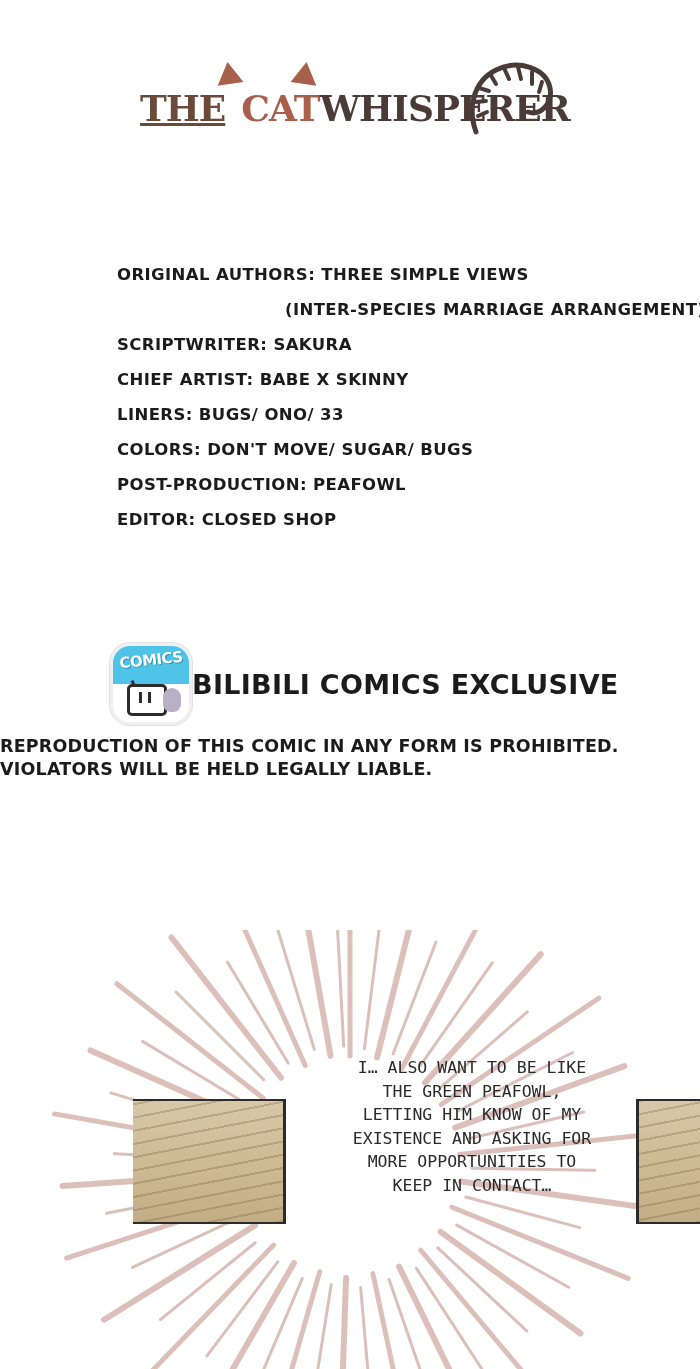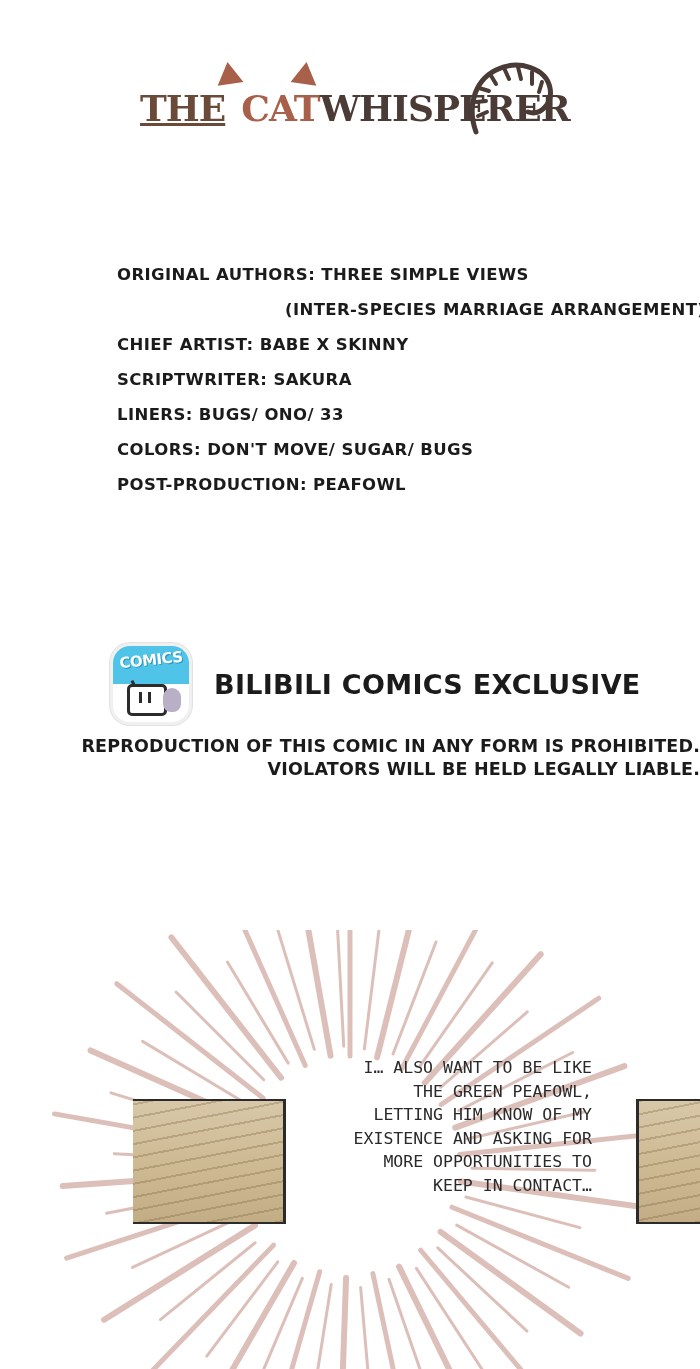--- a/index.html
+++ b/index.html
@@ -165,32 +165,31 @@
     width: 18px;
     height: 24px;
     background: #b9b0c7;
     border-radius: 9px 9px 8px 8px;
   }
   .exclusive-text {
     font-family: "DejaVu Sans", sans-serif;
     font-weight: bold;
     font-size: 27px;
     color: #1b1b1b;
-    margin-left: 22px;
     letter-spacing: 0.3px;
     white-space: nowrap;
   }
 
   
   .warning {
     position: absolute;
     left: 0;
     top: 735px;
     width: 700px;
-    text-align: right;
+    text-align: left;
     font-family: "DejaVu Sans", sans-serif;
     font-weight: bold;
     font-size: 17.5px;
     line-height: 23px;
     color: #1b1b1b;
     letter-spacing: 0.2px;
   }
 
   
   .panel {
@@ -242,21 +241,21 @@
       linear-gradient(180deg, #d8c8a9 0%, #cdb992 55%, #c3ad85 100%);
     border-left: 3px solid #2b2b2b;
     border-top: 2px solid #2b2b2b;
     border-bottom: 2px solid #2b2b2b;
   }
   .bubble-text {
     position: absolute;
     left: 352px;
     top: 126px;
     width: 240px;
-    text-align: right;
+    text-align: center;
     font-family: "DejaVu Sans Mono", monospace;
     font-size: 16.5px;
     line-height: 23.5px;
     color: #2a2a2a;
     letter-spacing: 0px;
   }
 </style>
 </head>
 <body>
 
@@ -277,25 +276,26 @@
       <path d="M80 24 L77 34" stroke="#4b3b36" stroke-width="4" stroke-linecap="round"></path>
       <path d="M16 58 L25 54" stroke="#4b3b36" stroke-width="4" stroke-linecap="round"></path>
       <path d="M14 44 L24 43" stroke="#4b3b36" stroke-width="4" stroke-linecap="round"></path>
       <path d="M17 30 L27 33" stroke="#4b3b36" stroke-width="4" stroke-linecap="round"></path>
     </svg>
   </div>
 
   <div class="credits">
     <div class="credit-line">ORIGINAL AUTHORS: THREE SIMPLE VIEWS</div>
     <div class="credit-line indent-1">(INTER-SPECIES MARRIAGE ARRANGEMENT)</div>
+    <div class="credit-line">SCRIPTWRITER: SAKURA</div>
     <div class="credit-line">CHIEF ARTIST: BABE X SKINNY</div>
-    <div class="credit-line">SCRIPTWRITER: SAKURA</div>
     <div class="credit-line">LINERS: BUGS/ ONO/ 33</div>
     <div class="credit-line">COLORS: DON'T MOVE/ SUGAR/ BUGS</div>
     <div class="credit-line">POST-PRODUCTION: PEAFOWL</div>
+    <div class="credit-line">EDITOR: CLOSED SHOP</div>
   </div>
 
   <div class="exclusive-row">
     <div class="comics-badge">
       <div class="badge-top"></div>
       <div class="badge-word">COMICS</div>
       <div class="badge-antenna"></div>
       <div class="badge-tv"></div>
       <div class="badge-paw"></div>
     </div>

